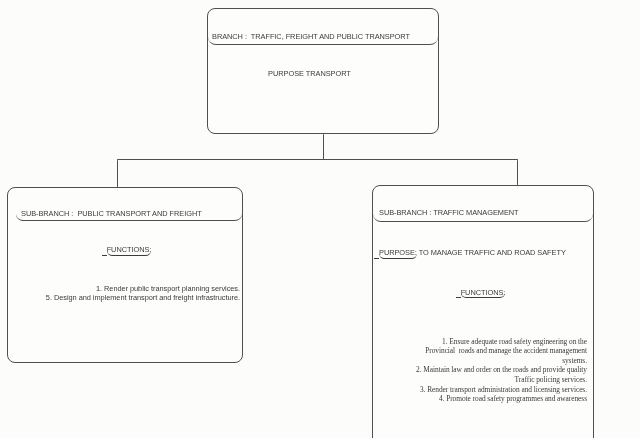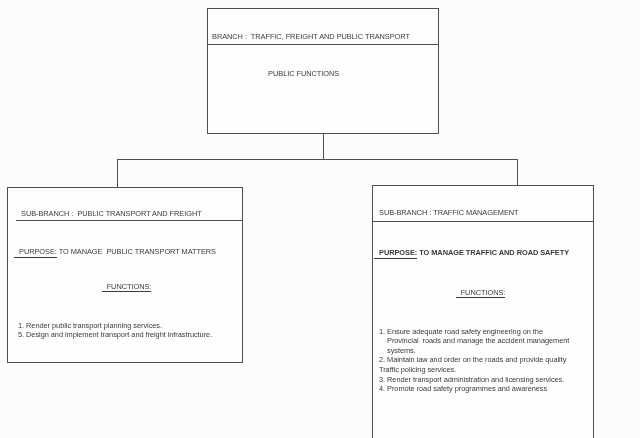--- a/index.html
+++ b/index.html
@@ -1,21 +1,21 @@
 <!DOCTYPE html>
 <html style="--page-bg: #fcfcfb; --box-bg: #fdfdfc; --line: #4f4f51; --text: #3b3b3d;"><head>
 <meta charset="utf-8">
 <style>
   :root {
     --page-bg: #fcfcfb;
     --box-bg: #fdfdfc;
     --line: #4f4f51;
     --text: #3b3b3d;
   }
-  * { box-sizing: border-box; }
+  * { box-sizing: border-box; border-radius: 8px; }
   html, body { margin: 0; padding: 0; }
   body {
     width: 640px; height: 438px;
     background: var(--page-bg);
     font-family: "Liberation Sans", sans-serif;
     color: var(--text);
   }
   .canvas {
     position: relative;
     width: 640px; height: 438px;
@@ -35,21 +35,21 @@
     overflow: hidden;
     white-space: pre;
   }
   .box-header {
     border-bottom: 1px solid var(--line);
     padding: 3px 4px 2px 4px;
   }
   .purpose { padding: 0 4px; }
   .purpose.cont { margin-top: 0; }
   .func-label { padding: 0 4px; text-align: center; }
-  .func-list { padding: 0 4px; }
+  .func-list { padding: 0 4px; text-align: right; }
   .ulabel {
     display: inline-block;
     position: relative;
     border-bottom: 1px solid var(--text);
   }
   .ulabel::before {
     content: "";
     position: absolute;
     left: -5px; width: 5px; bottom: -1px;
     border-bottom: 1px solid var(--text);
@@ -60,45 +60,44 @@
   .b-top .purpose    { margin-top: 5px; }
   
   .b-left { left: 7px;   top: 187px; width: 236px; height: 176px; padding-left: 8px; }
   .b-left .box-header { padding: 2px 5px 1px 5px; }
   .b-left .purpose    { margin-top: 7px; padding: 0 3px; }
   .b-left .func-label { margin-top: 5px; padding: 0 2px; }
   .b-left .func-list  { margin-top: 9px; padding: 0 2px; }
   
   .b-right { left: 372px; top: 185px; width: 222px; height: 273px; }
   .b-right .box-header { padding: 3px 6px 3px 6px; }
-  .b-right .purpose    { margin-top: 7px; padding: 0 6px; font-weight: bold; }
+  .b-right .purpose    { margin-top: 7px; padding: 0 6px; }
   .b-right .func-label { margin-top: 10px; padding: 0 6px; }
-  .b-right .func-list  { margin-top: 9px; padding: 0 6px; }
+  .b-right .func-list  { margin-top: 19px; padding: 0 6px; font-family: Liberation Serif, serif; }
 </style>
 </head>
 <body>
 
 <div class="canvas">
 
   <div class="connector" style="left:323px; top:134px; width:1px; height:26px;"></div>
   <div class="connector" style="left:117px; top:159px; width:401px; height:1px;"></div>
   <div class="connector" style="left:117px; top:160px; width:1px; height:27px;"></div>
   <div class="connector" style="left:517px; top:160px; width:1px; height:25px;"></div>
 
   <div class="orgbox b-top">
     <div class="box-header">BRANCH :  TRAFFIC, FREIGHT AND PUBLIC TRANSPORT</div>
-    <div class="purpose cont">                            PUBLIC FUNCTIONS</div>
+    <div class="purpose cont">                            PURPOSE TRANSPORT</div>
     
     
     
   </div>
 
   <div class="orgbox b-left">
     <div class="box-header">SUB-BRANCH :  PUBLIC TRANSPORT AND FREIGHT</div>
-    <div class="purpose"><span class="ulabel">PURPOSE:</span><span> TO MANAGE  PUBLIC TRANSPORT MATTERS</span></div>
     <div class="func-label"><span class="ulabel">FUNCTIONS:</span></div>
     <div class="func-list"><div class="line">1. Render public transport planning services.</div><div class="line">5. Design and implement transport and freight infrastructure.</div></div>
     
   </div>
 
   <div class="orgbox b-right">
     <div class="box-header">SUB-BRANCH : TRAFFIC MANAGEMENT</div>
     <div class="purpose"><span class="ulabel">PURPOSE:</span><span> TO MANAGE TRAFFIC AND ROAD SAFETY</span></div>
     <div class="func-label"><span class="ulabel">FUNCTIONS:</span></div>
     <div class="func-list"><div class="line">1. Ensure adequate road safety engineering on the</div><div class="line">    Provincial  roads and manage the accident management</div><div class="line">    systems.</div><div class="line">2. Maintain law and order on the roads and provide quality</div><div class="line">Traffic policing services.</div><div class="line">3. Render transport administration and licensing services.</div><div class="line">4. Promote road safety programmes and awareness</div></div>

